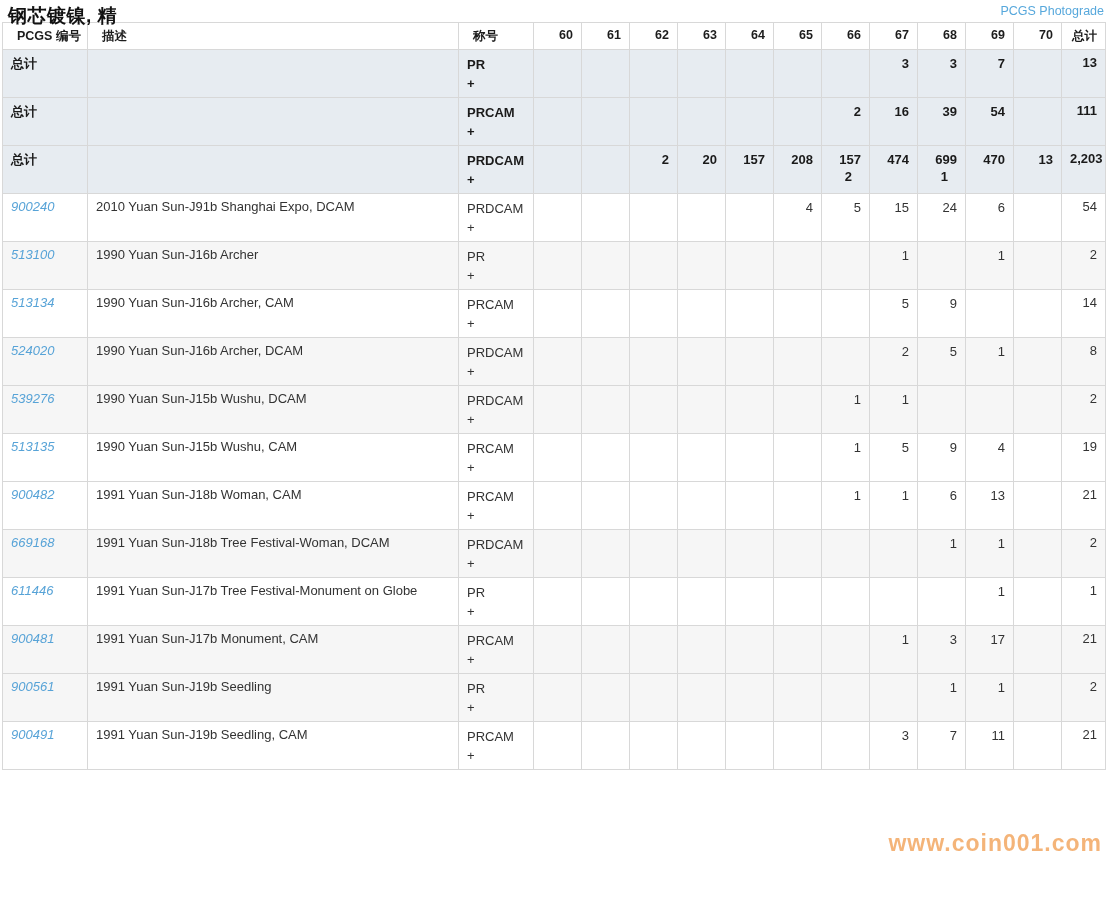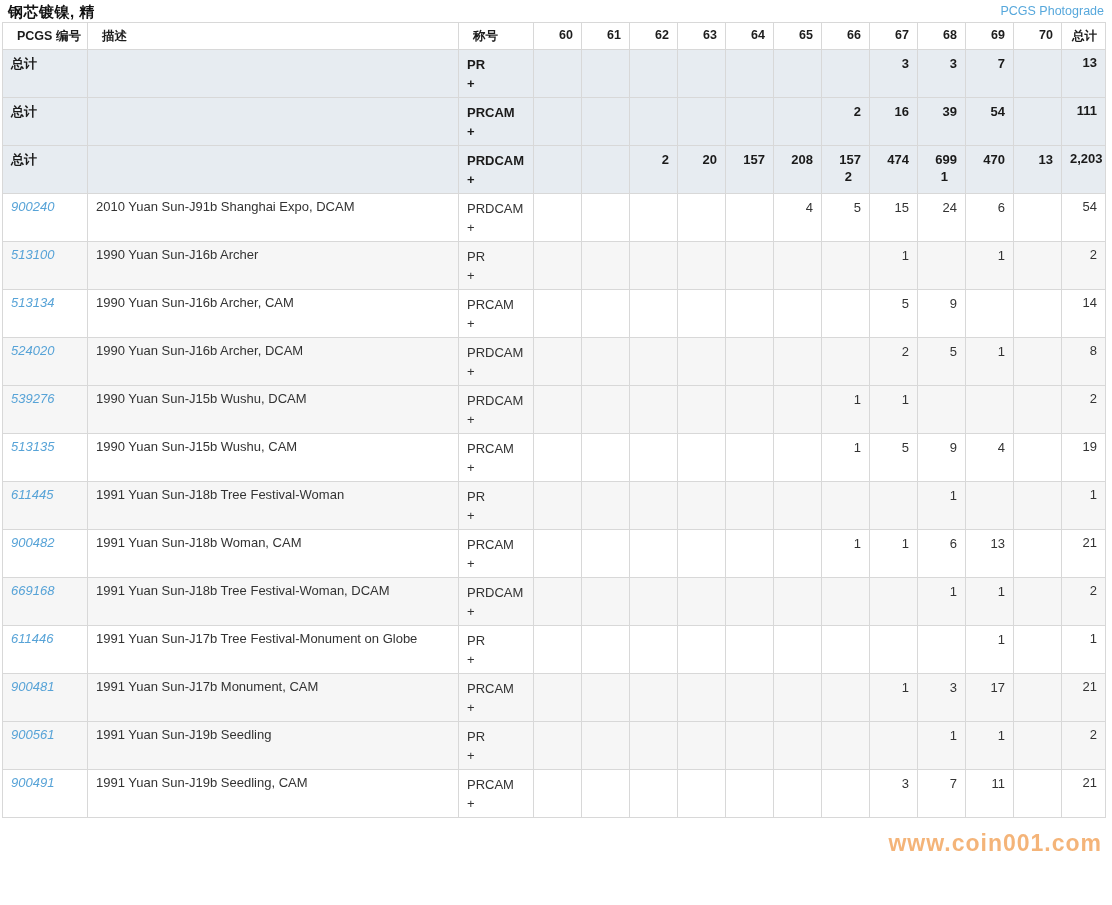--- a/index.html
+++ b/index.html
@@ -6,21 +6,21 @@
   body{
     width:1112px;height:905px;overflow:hidden;background:#fff;position:relative;
     font-family:"Liberation Sans",sans-serif;
     -webkit-font-smoothing:antialiased;
   }
   .topbar{
     display:flex;justify-content:space-between;align-items:flex-start;
     padding:3px 8px 0 8px;height:22px;box-sizing:border-box;
   }
   .page-title{
-    font-size:15px;font-weight:bold;color:#121212;margin:0;letter-spacing:.5px;
+    font-size:19px;font-weight:bold;color:#121212;margin:0;letter-spacing:.5px;
   }
   .photograde-link{
     font-size:12.5px;color:#57a8dc;text-decoration:none;cursor:pointer;margin-top:1px;
   }
   table.pop{
     border-collapse:collapse;table-layout:fixed;width:1103px;margin-left:2px;
   }
   table.pop th,table.pop td{
     border:1px solid #d8d8d8;vertical-align:top;box-sizing:border-box;
     padding:5px 8px 4px 8px;overflow:hidden;white-space:nowrap;
@@ -335,42 +335,20 @@
         </td>
         <td class="num">
           <div class="mainline">9</div>
         </td>
         <td class="num">
           <div class="mainline">4</div>
         </td>
         <td class="num"></td>
         <td class="num">19</td>
       </tr>
-      <tr class="data stripe">
-        <td><span class="pcgs-link">611445</span></td>
-        <td>1991 Yuan Sun-J18b Tree Festival-Woman</td>
-        <td class="two-line">
-          <div>PR</div>
-          <div>+</div>
-        </td>
-        <td class="num"></td>
-        <td class="num"></td>
-        <td class="num"></td>
-        <td class="num"></td>
-        <td class="num"></td>
-        <td class="num"></td>
-        <td class="num"></td>
-        <td class="num"></td>
-        <td class="num">
-          <div class="mainline">1</div>
-        </td>
-        <td class="num"></td>
-        <td class="num"></td>
-        <td class="num">1</td>
-      </tr>
       <tr class="data">
         <td><span class="pcgs-link">900482</span></td>
         <td>1991 Yuan Sun-J18b Woman, CAM</td>
         <td class="two-line">
           <div>PRCAM</div>
           <div>+</div>
         </td>
         <td class="num"></td>
         <td class="num"></td>
         <td class="num"></td>

